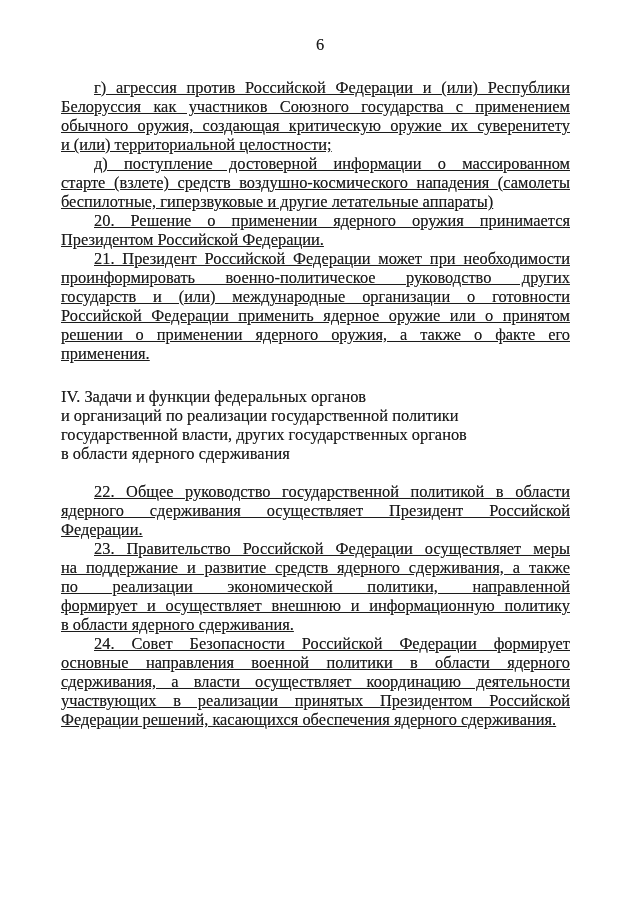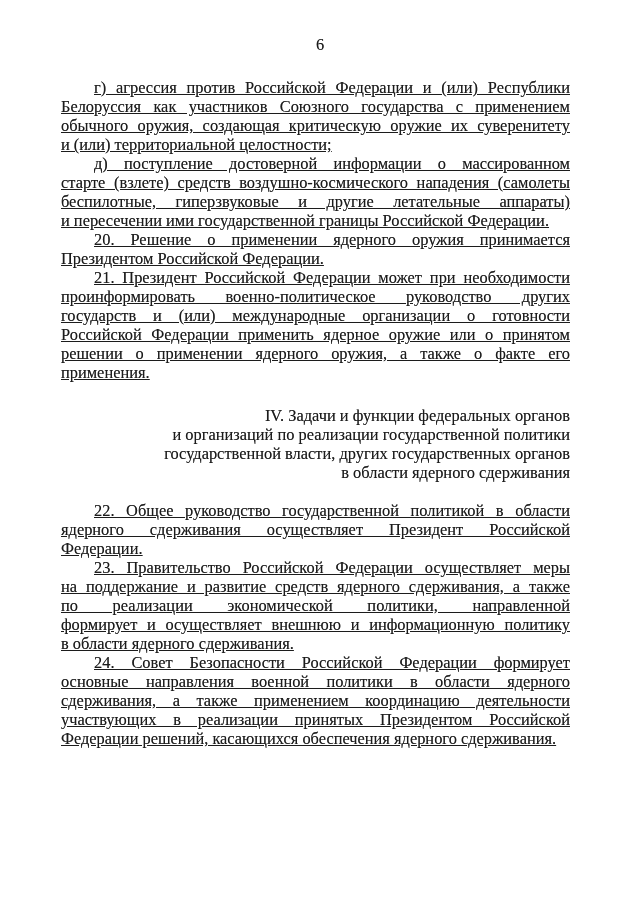--- a/index.html
+++ b/index.html
@@ -34,41 +34,40 @@
   .para .line {
     text-align: justify;
     text-align-last: justify;
   }
   .para .line:last-child { text-align-last: left; }
   .para .line:first-child { text-indent: 33px; }
   .heading {
     margin-top: 24px;
     margin-bottom: 19px;
   }
-  .heading .line { text-align: right; }
+  .heading .line { text-align: left; }
 </style>
 </head>
 <body>
 
 <div class="page" style="background: rgb(255, 255, 255); color: rgb(28, 28, 28);">
   <div class="page-number">6</div>
 
   <section class="body-text">
     <div class="para">
         <div class="line">г) агрессия против Российской Федерации и (или) Республики</div>
         <div class="line">Белоруссия как участников Союзного государства с применением</div>
         <div class="line">обычного оружия, создающая критическую оружие их суверенитету</div>
         <div class="line">и (или) территориальной целостности;</div>
       </div>
 
     <div class="para">
         <div class="line">д) поступление достоверной информации о массированном</div>
         <div class="line">старте (взлете) средств воздушно-космического нападения (самолеты</div>
         <div class="line">беспилотные, гиперзвуковые и другие летательные аппараты)</div>
-        <div class="line">и пересечении ими государственной границы Российской Федерации.</div>
       </div>
 
     <div class="para">
         <div class="line">20. Решение о применении ядерного оружия принимается</div>
         <div class="line">Президентом Российской Федерации.</div>
       </div>
 
     <div class="para">
         <div class="line">21. Президент Российской Федерации может при необходимости</div>
         <div class="line">проинформировать военно-политическое руководство других</div>
@@ -95,18 +94,18 @@
         <div class="line">23. Правительство Российской Федерации осуществляет меры</div>
         <div class="line">на поддержание и развитие средств ядерного сдерживания, а также</div>
         <div class="line">по реализации экономической политики, направленной</div>
         <div class="line">формирует и осуществляет внешнюю и информационную политику</div>
         <div class="line">в области ядерного сдерживания.</div>
       </div>
 
     <div class="para">
         <div class="line">24. Совет Безопасности Российской Федерации формирует</div>
         <div class="line">основные направления военной политики в области ядерного</div>
-        <div class="line">сдерживания, а также применением координацию деятельности</div>
+        <div class="line">сдерживания, а власти осуществляет координацию деятельности</div>
         <div class="line">участвующих в реализации принятых Президентом Российской</div>
         <div class="line">Федерации решений, касающихся обеспечения ядерного сдерживания.</div>
       </div>
   </section>
 </div>
 
 </body></html>

